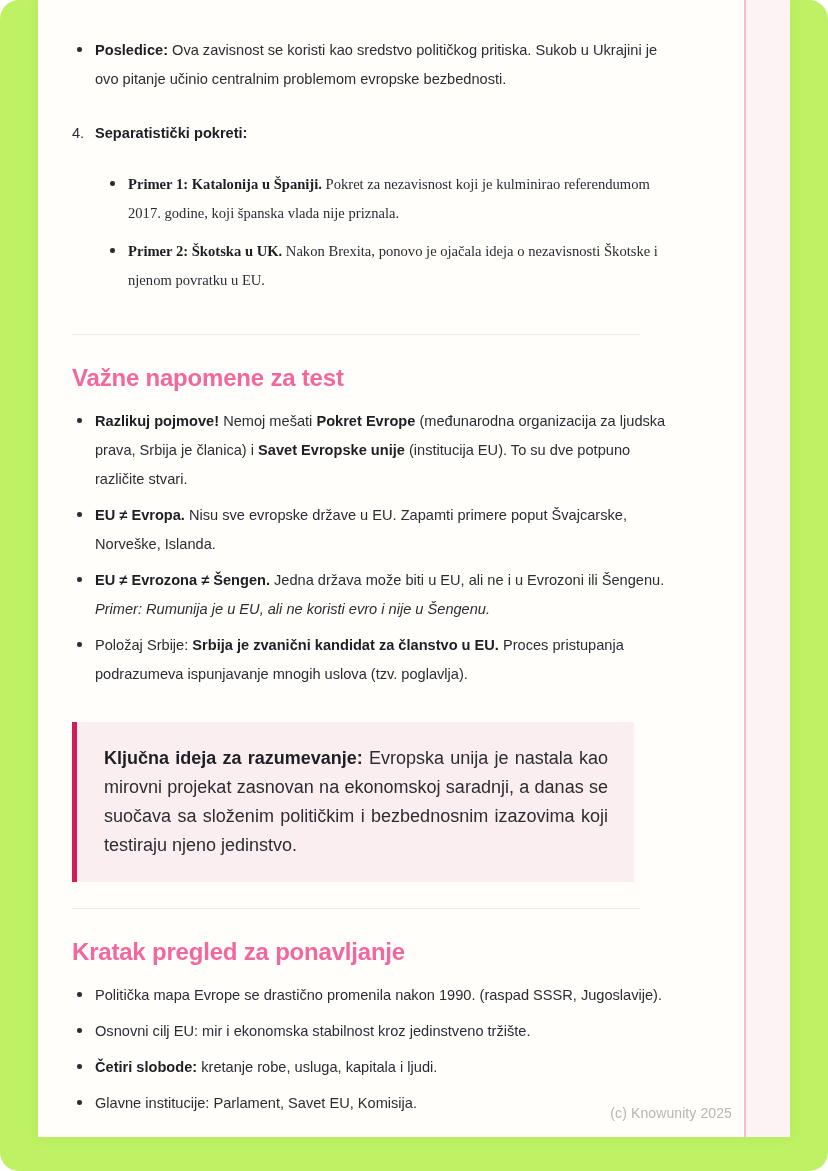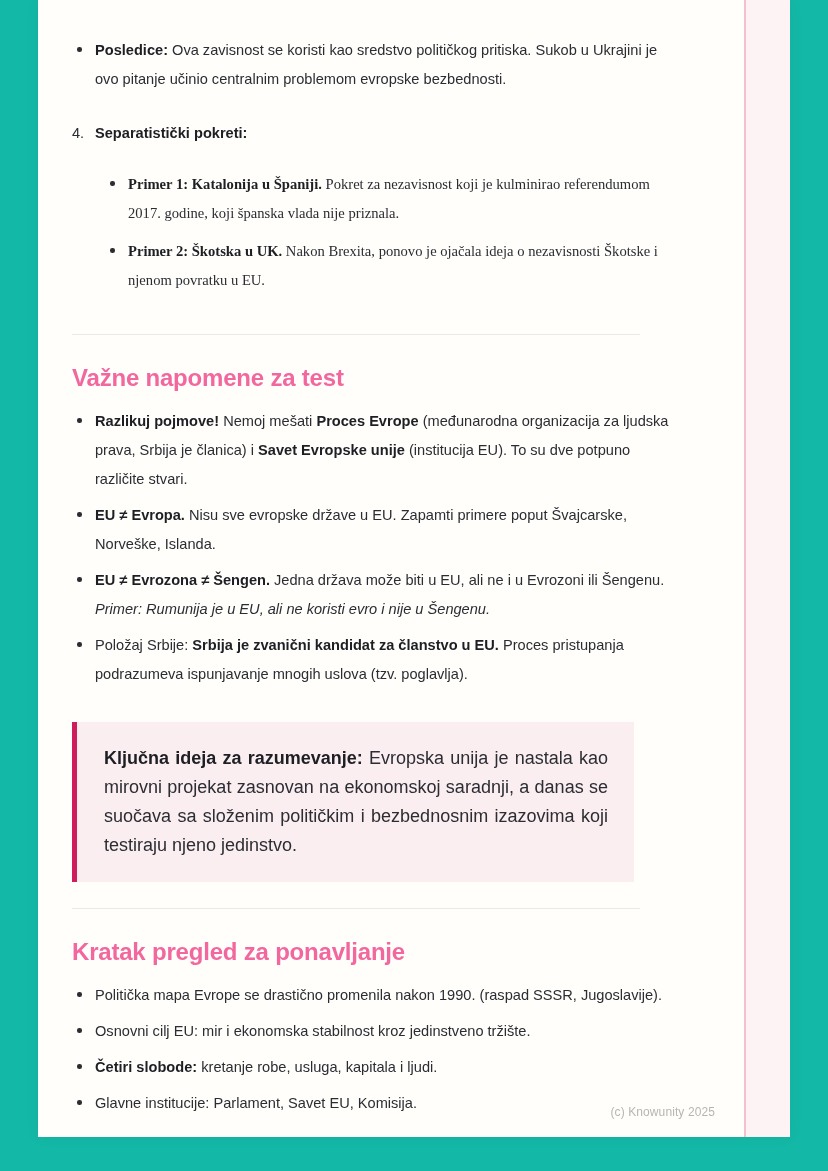--- a/index.html
+++ b/index.html
@@ -12,21 +12,22 @@
     height: 1171px;
     font-family: "Liberation Sans", sans-serif;
     -webkit-font-smoothing: antialiased;
   }
 
   .page {
     position: relative;
     width: 828px;
     height: 1171px;
     overflow: hidden;
-    background: #14b8a6;
+    background: #bef264;
+    border-radius: 19px;
   }
 
   
   .doc-card {
     position: absolute;
     left: 38px;
     top: 0px;
     width: 752px;
     height: 1137px;
     background: #fffefb;
@@ -141,23 +142,23 @@
     margin: 0;
     font-size: 18px;
     line-height: 29px;
     color: #2b2d33;
     text-align: justify;
   }
 
   
   .footer-credit {
     position: absolute;
-    right: 75px;
+    right: 58px;
     top: 1105px;
-    font-size: 12px;
+    font-size: 14px;
     color: #b9b5b2;
     letter-spacing: 0.1px;
   }
 
   .spacer-18 { height: 18px; }
   .spacer-26 { height: 26px; }
   .spacer-30 { height: 30px; }
   .spacer-36 { height: 36px; }
 </style>
 </head>
@@ -205,21 +206,21 @@
       <div class="spacer-30"></div>
       <div class="divider"></div>
       <div class="spacer-30"></div>
 
       <h2 class="section-heading">Važne napomene za test</h2>
 
       <ul class="bullets">
 
         <li class="bullet">
           <span class="dot"></span>
-          <b>Razlikuj pojmove!</b><span> Nemoj mešati </span><b>Proces Evrope</b><span> (međunarodna organizacija za ljudska prava, Srbija je članica) i </span><b>Savet Evropske unije</b><span> (institucija EU). To su dve potpuno različite stvari.</span>
+          <b>Razlikuj pojmove!</b><span> Nemoj mešati </span><b>Pokret Evrope</b><span> (međunarodna organizacija za ljudska prava, Srbija je članica) i </span><b>Savet Evropske unije</b><span> (institucija EU). To su dve potpuno različite stvari.</span>
         </li>
 
         <li class="bullet">
           <span class="dot"></span>
           <b>EU ≠ Evropa.</b><span> Nisu sve evropske države u EU. Zapamti primere poput Švajcarske, Norveške, Islanda.</span>
         </li>
 
         <li class="bullet">
           <span class="dot"></span>
           <b>EU ≠ Evrozona ≠ Šengen.</b><span> Jedna država može biti u EU, ali ne i u Evrozoni ili Šengenu. </span><i>Primer: Rumunija je u EU, ali ne koristi evro i nije u Šengenu.</i>

